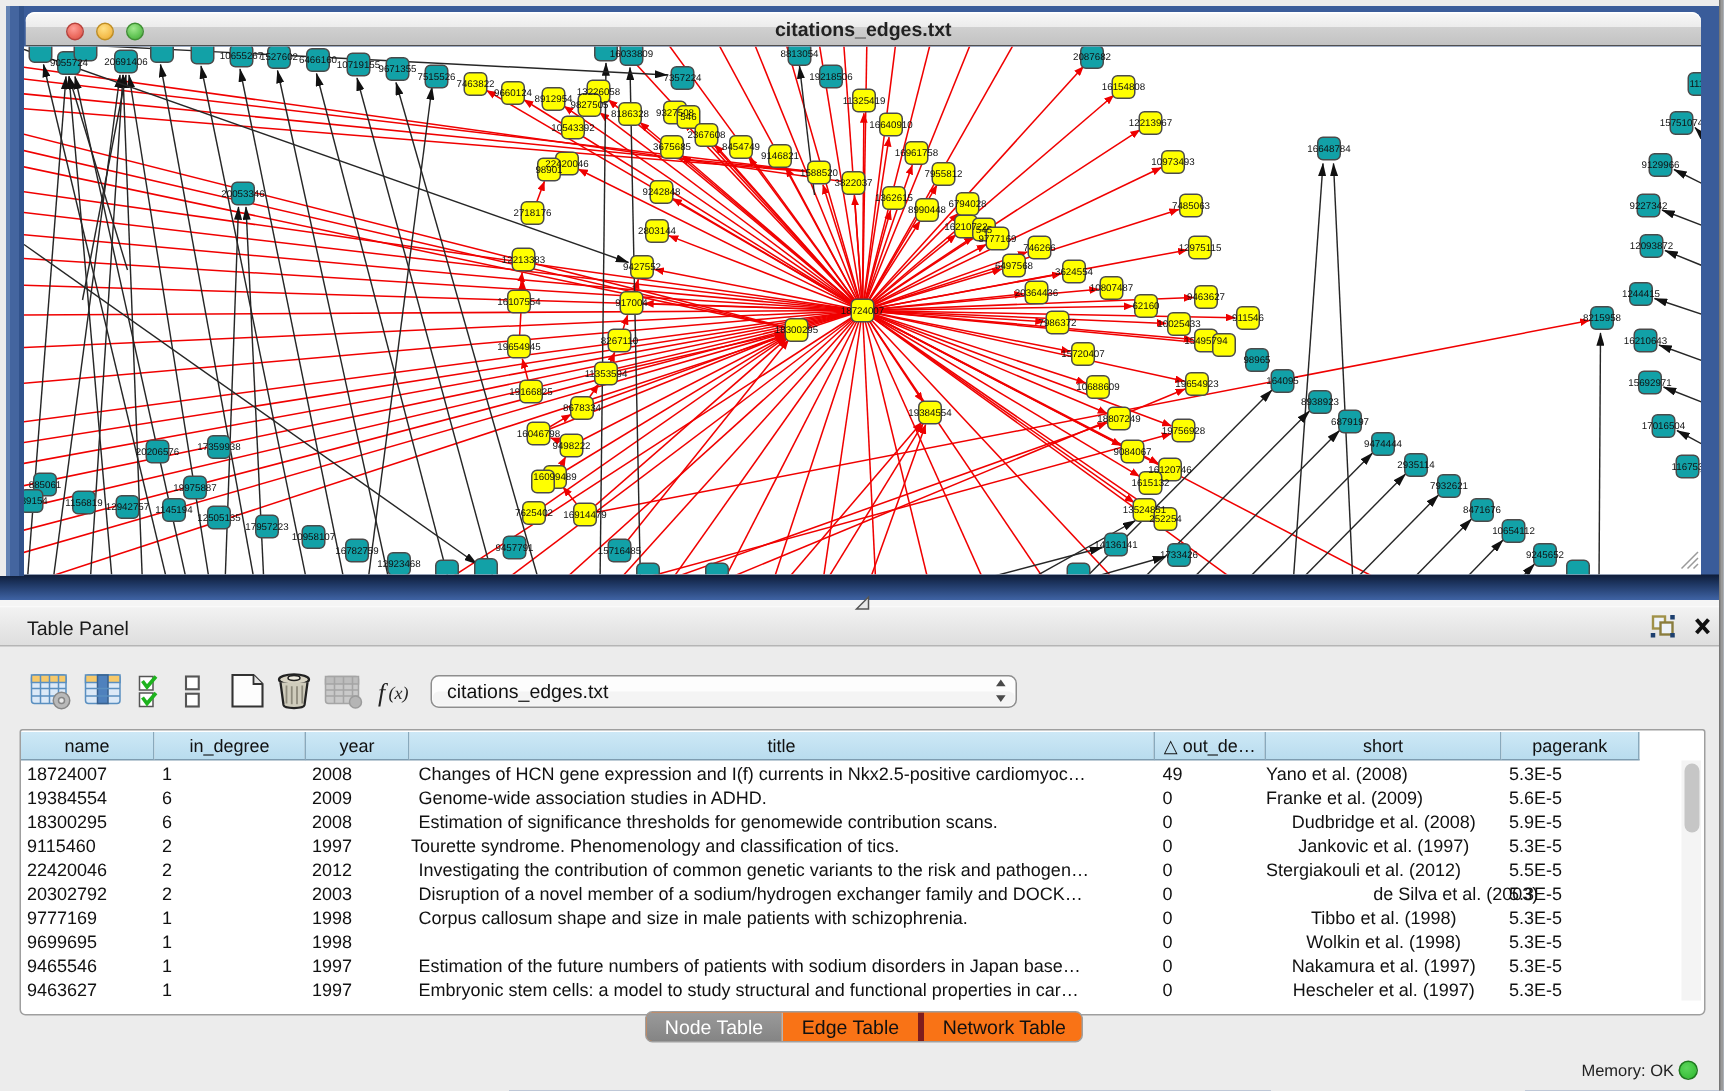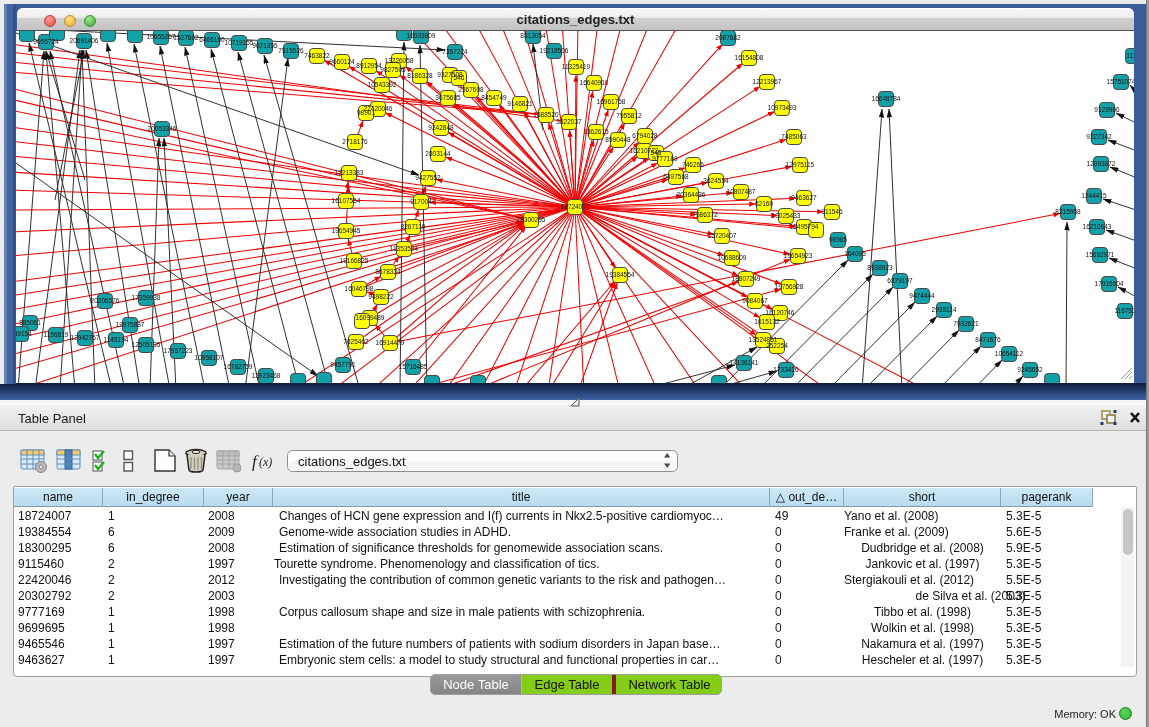--- a/index.html
+++ b/index.html
@@ -13,21 +13,21 @@
 #title{width:100%;text-align:center;font-size:13px;color:#222;line-height:23px;font-weight:700}
 .tl{position:absolute;top:7px;width:12px;height:12px;border-radius:50%}
 #graph{left:16px;top:31px;width:1118px;height:352px;background:#fff;overflow:hidden}
 #grayedge{left:1146px;top:0;width:3px;height:727px;background:#9a9a9a;border-left:1px solid #777}
 #pheader{left:0;top:404px;width:1146px;height:27px;background:linear-gradient(to bottom,#f2f2f2,#dedede);border-top:1px solid #fafafa;border-bottom:1px solid #b5b5b5}
 #pheader span{font-size:13px;color:#1a1a1a;position:absolute;left:18px;top:6px}
 #tblbox{left:13px;top:486px;width:1124px;height:191px;background:#fff;border:1px solid #9f9f9f;border-radius:2px 2px 4px 4px}
 .hcell{position:absolute;top:488px;height:19px;background:linear-gradient(to bottom,#cde8f6,#b9dcee);border-right:1px solid #89a9bc;border-bottom:1px solid #7e9cb0;font-size:12px;color:#111;text-align:center;line-height:19px}
 .row{position:absolute;height:16px;font-size:12px;color:#111;white-space:nowrap}
 .c{position:absolute;top:0;overflow:hidden}
-#tabs{left:430px;top:674px;width:292px;height:21px;border:1px solid #9f9f9f;border-radius:5px;background:#84cc16;overflow:hidden}
+#tabs{left:430px;top:674px;width:292px;height:21px;border:1px solid #9f9f9f;border-radius:5px;background:#f97316;overflow:hidden}
 .seg{position:absolute;top:0;height:21px;font-size:13px;text-align:center;line-height:20px;color:#111}
 #memory{position:absolute;right:33px;top:708px;font-size:11px;color:#222}
 #memdot{position:absolute;right:17px;top:707px;width:13px;height:13px;border-radius:50%;background:radial-gradient(circle at 40% 35%,#5cd65c,#2eb82e);border:1.5px solid #1f7a1f}
 svg text{font-weight:400}
 </style></head><body>
 <div class="abs" id="canvas"></div>
 <div class="abs" id="bb"></div>
 <div class="abs" id="titlebar">
     <div id="title">citations_edges.txt</div>
 <div class="tl" style="left:27px;background:radial-gradient(circle at 40% 30%,#ff9d96,#ec6a5e 60%,#d4504a);border:1px solid #b8423c"></div>
@@ -538,21 +538,21 @@
     <span class="c" style="left:208px;width:66px">2009</span>
     <span class="c" style="left:279px;width:492px">Genome‑wide association studies in ADHD.</span>
     <span class="c" style="left:775px;width:66px">0</span>
     <span class="c" style="left:844px;width:157px;">Franke et al. (2009)</span>
     <span class="c" style="left:1006px;width:86px">5.6E‑5</span>
   </div>
 <div class="row" style="left:0;top:541px;width:1149px">
     <span class="c" style="left:18px;width:86px">18300295</span>
     <span class="c" style="left:108px;width:97px">6</span>
     <span class="c" style="left:208px;width:66px">2008</span>
-    <span class="c" style="left:279px;width:492px">Estimation of significance thresholds for genomewide association scans.</span>
+    <span class="c" style="left:279px;width:492px">Estimation of significance thresholds for genomewide contribution scans.</span>
     <span class="c" style="left:775px;width:66px">0</span>
     <span class="c" style="left:844px;width:157px;text-align:center">Dudbridge et al. (2008)</span>
     <span class="c" style="left:1006px;width:86px">5.9E‑5</span>
   </div>
 <div class="row" style="left:0;top:557px;width:1149px">
     <span class="c" style="left:18px;width:86px">9115460</span>
     <span class="c" style="left:108px;width:97px">2</span>
     <span class="c" style="left:208px;width:66px">1997</span>
     <span class="c" style="left:274px;width:492px">Tourette syndrome. Phenomenology and classification of tics.</span>
     <span class="c" style="left:775px;width:66px">0</span>
@@ -565,20 +565,21 @@
     <span class="c" style="left:208px;width:66px">2012</span>
     <span class="c" style="left:279px;width:492px">Investigating the contribution of common genetic variants to the risk and pathogen…</span>
     <span class="c" style="left:775px;width:66px">0</span>
     <span class="c" style="left:844px;width:157px;text-align:left">Stergiakouli et al. (2012)</span>
     <span class="c" style="left:1006px;width:86px">5.5E‑5</span>
   </div>
 <div class="row" style="left:0;top:589px;width:1149px">
     <span class="c" style="left:18px;width:86px">20302792</span>
     <span class="c" style="left:108px;width:97px">2</span>
     <span class="c" style="left:208px;width:66px">2003</span>
+    <span class="c" style="left:279px;width:492px">Disruption of a novel member of a sodium/hydrogen exchanger family and DOCK…</span>
     <span class="c" style="left:775px;width:66px">0</span>
     <span class="c" style="left:892px;width:157px;text-align:center">de Silva et al. (2003)</span>
     <span class="c" style="left:1006px;width:86px">5.3E‑5</span>
   </div>
 <div class="row" style="left:0;top:605px;width:1149px">
     <span class="c" style="left:18px;width:86px">9777169</span>
     <span class="c" style="left:108px;width:97px">1</span>
     <span class="c" style="left:208px;width:66px">1998</span>
     <span class="c" style="left:279px;width:492px">Corpus callosum shape and size in male patients with schizophrenia.</span>
     <span class="c" style="left:775px;width:66px">0</span>

